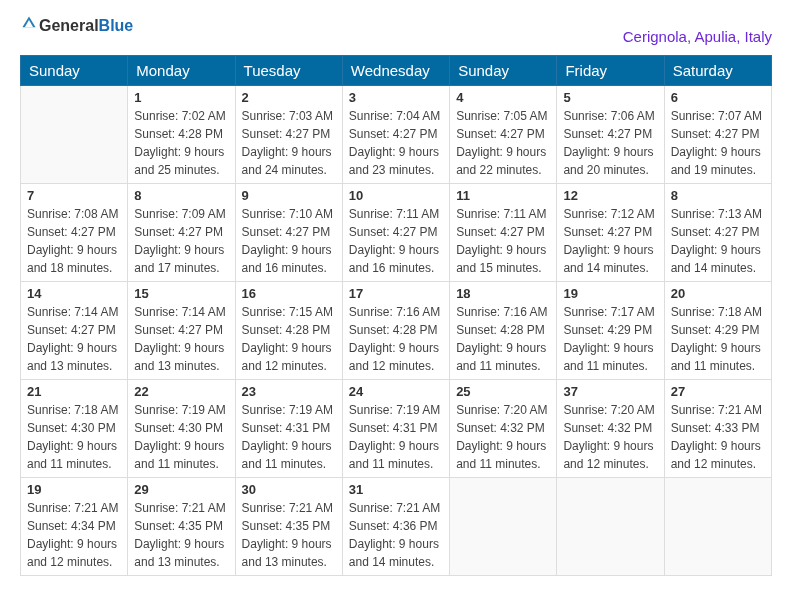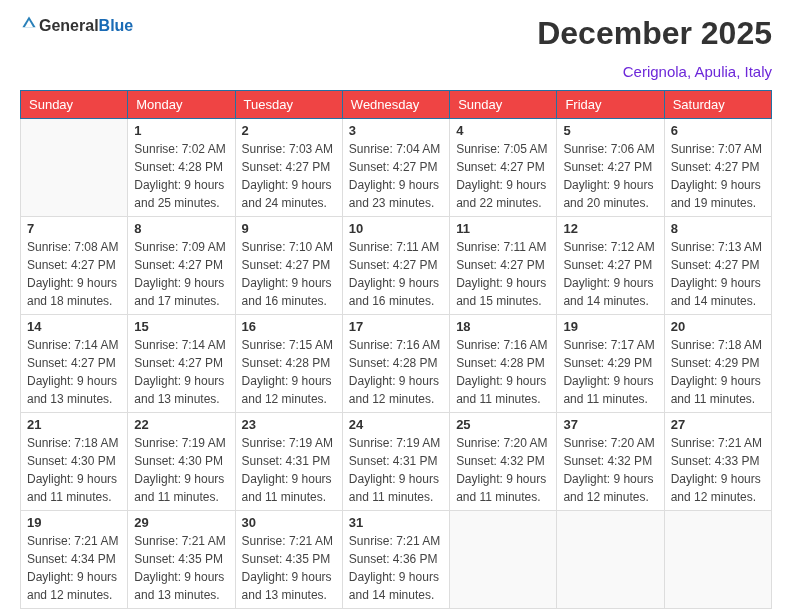--- a/index.html
+++ b/index.html
@@ -59,25 +59,25 @@
       color: #6d28d9;
       margin-top: 12px;
     }
     .calendar {
       width: 100%;
       border-collapse: collapse;
       border: 1px solid #ccc;
       font-size: 11px;
     }
     .calendar th {
-      background: #ef4444;
+      background: #0369a1;
       color: #fff;
       text-align: left;
       padding: 6px 8px;
-      font-size: 13px;
+      font-size: 15px;
       font-weight: normal;
       border: 1px solid #2471a3;
     }
     .calendar td {
       vertical-align: top;
       border: 1px solid #ddd;
       padding: 4px 6px;
       width: calc(100% / 7);
       min-height: 80px;
       height: 80px;
@@ -111,21 +111,20 @@
       <div class="logo-text">
         <svg class="logo-icon" viewBox="0 0 30 30">
           <polygon points="15,4 26,22 4,22" fill="#2980b9"></polygon>
           <polygon points="15,10 22,22 8,22" fill="#fff"></polygon>
         </svg>
         <span class="logo-general">General</span>
           <span class="logo-blue">Blue</span>
       </div>
     </div>
     <div class="title-block">
-      <div class="month-title">December 2025</div>
       <div class="location-title">Cerignola, Apulia, Italy</div>
     </div>
   </div>
 
   <table class="calendar">
     <thead>
       <tr>
       <th>Sunday</th>
           <th>Monday</th>
           <th>Tuesday</th>

